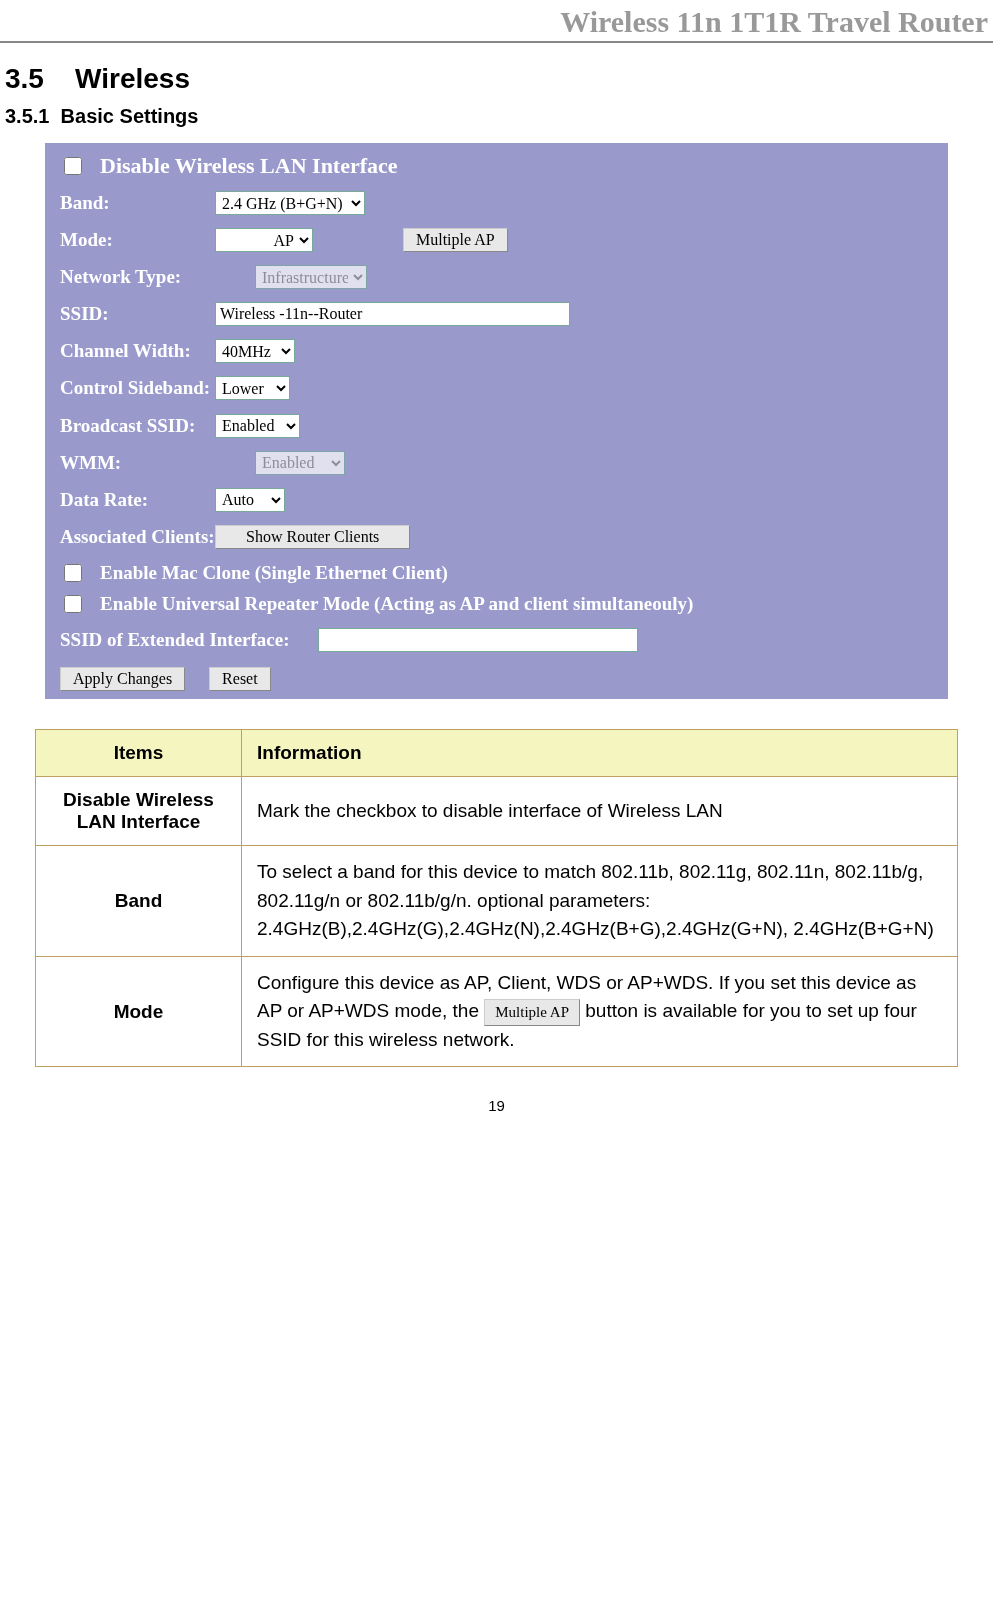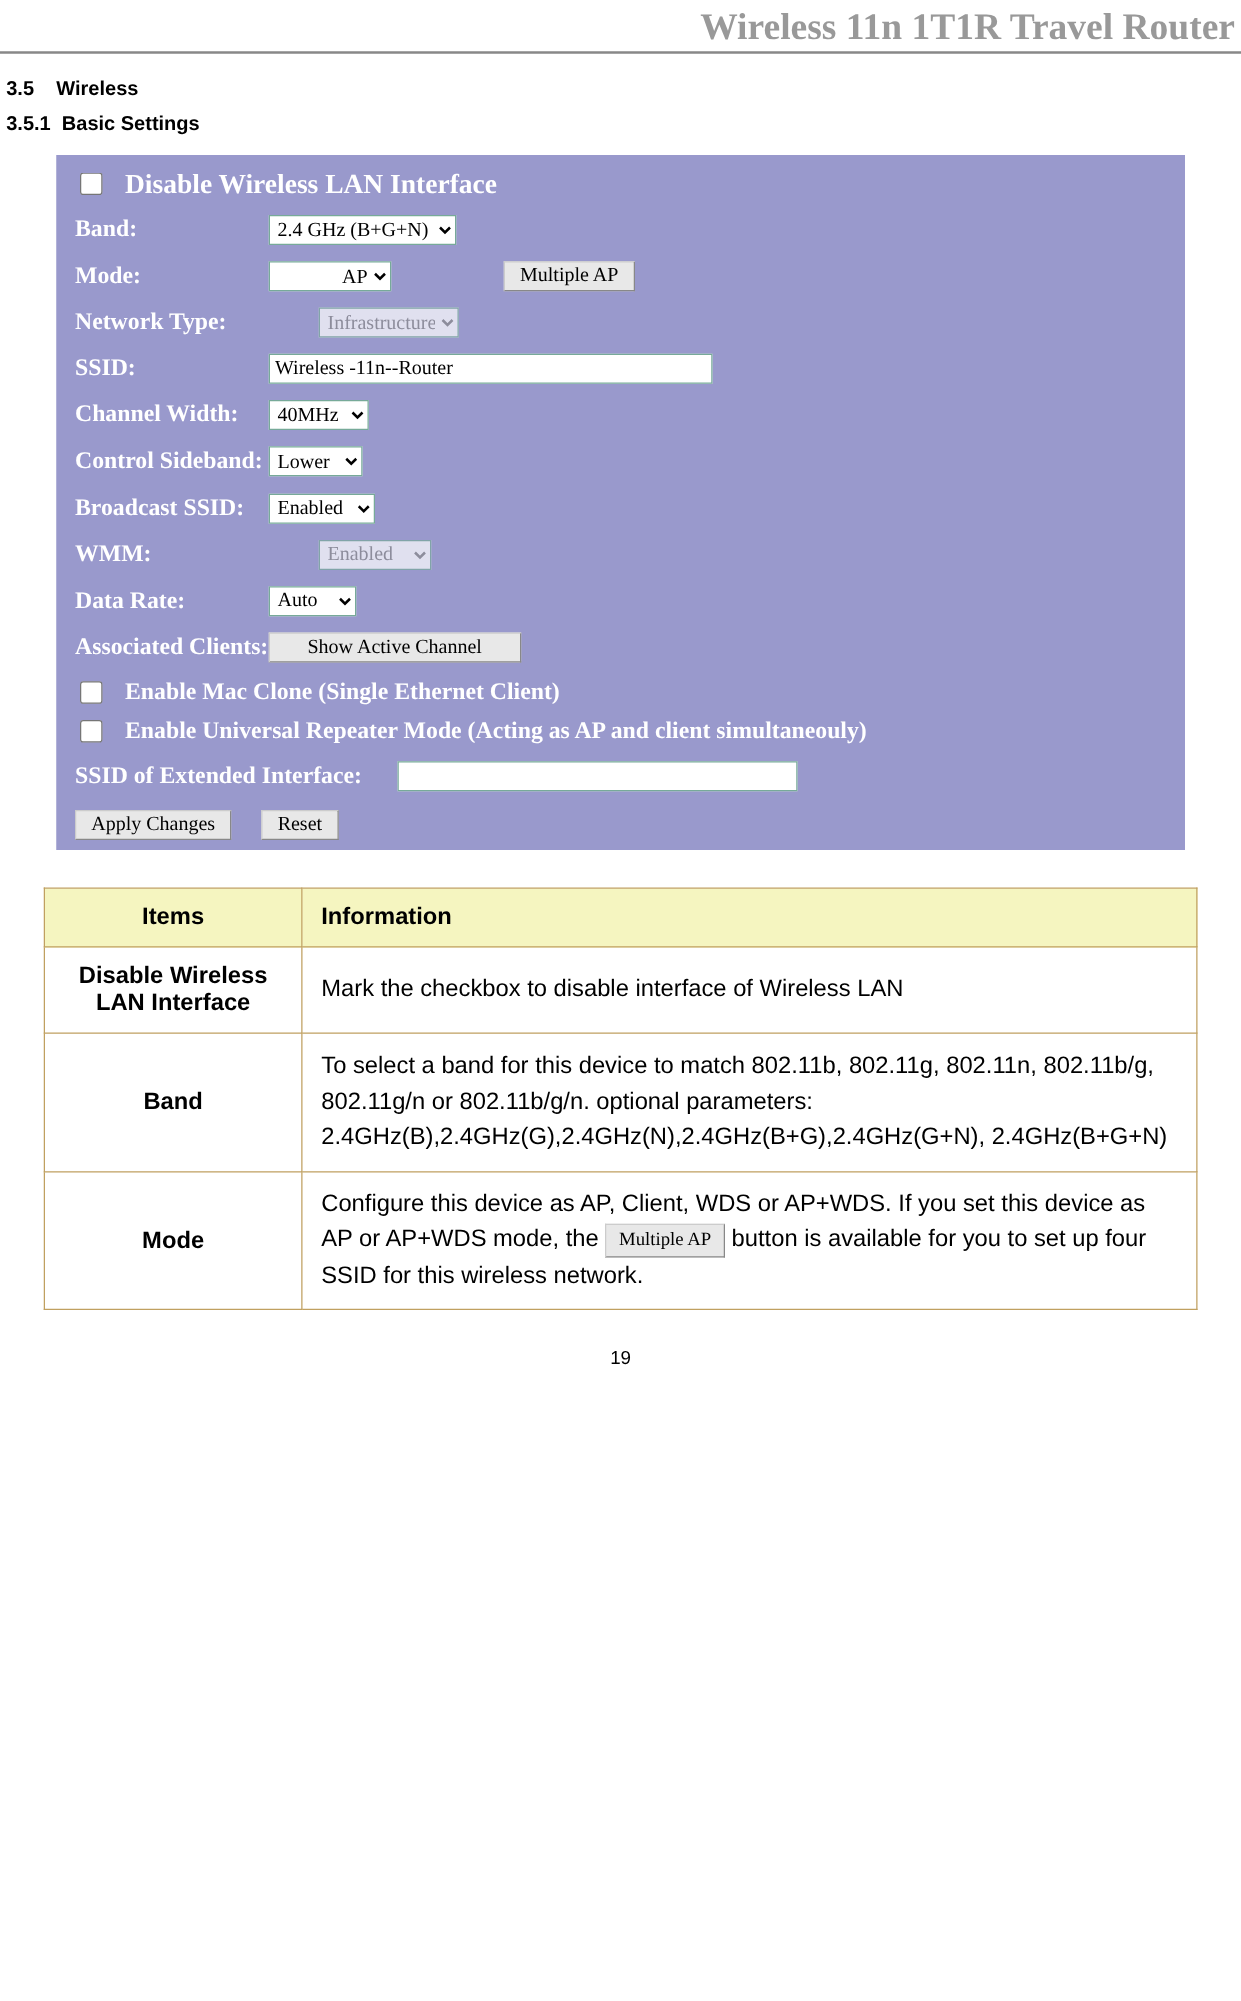--- a/index.html
+++ b/index.html
@@ -18,26 +18,26 @@
     .header-title {
       color: #999;
       font-size: 30px;
       font-weight: bold;
       font-family: 'Times New Roman', serif;
     }
     .content {
       padding: 0 5px;
     }
     .section-heading {
-      font-size: 16px;
+      font-size: 28px;
       font-weight: bold;
       margin: 15px 0 10px 0;
     }
     .subsection-heading {
-      font-size: 16px;
+      font-size: 20px;
       font-weight: bold;
       margin: 10px 0 15px 0;
     }
     .intro-text {
       font-size: 19px;
       line-height: 1.7;
       margin-bottom: 15px;
     }
     .router-ui {
       background: #9999cc;
@@ -261,21 +261,21 @@
 
     <div class="form-row">
       <div class="form-label">Data Rate:</div>
       <select style="width:70px;">
         <option>Auto</option>
       </select>
     </div>
 
     <div class="form-row">
       <div class="form-label-tall">Associated Clients:</div>
-      <button class="router-btn" style="padding:2px 30px;">Show Active Channel</button>
+      <button class="router-btn" style="padding:2px 30px;">Show Router Clients</button>
     </div>
 
     <div class="clone-section">
       <div class="clone-row">
         <input type="checkbox" style="">
         <span class="clone-label">Enable Mac Clone (Single Ethernet Client)</span>
       </div>
       <div class="clone-row">
         <input type="checkbox" style="">
         <span class="clone-label">Enable Universal Repeater Mode (Acting as AP and client simultaneouly)</span>

